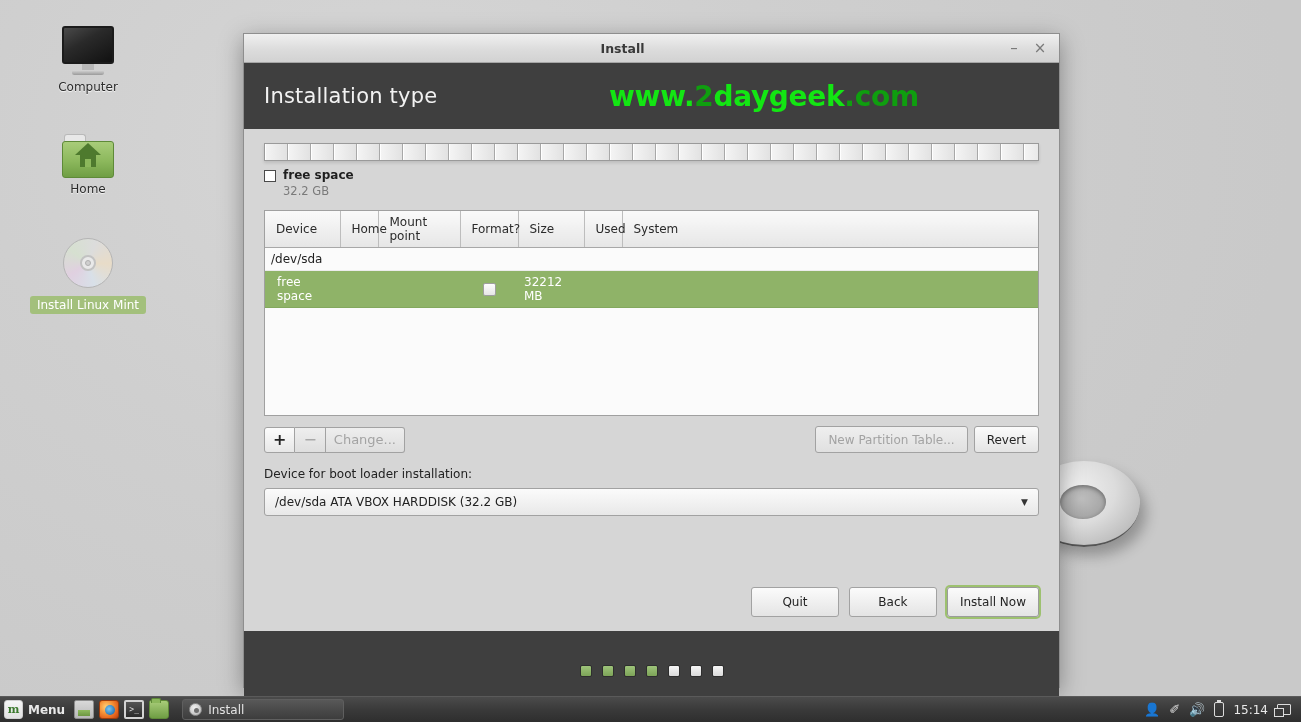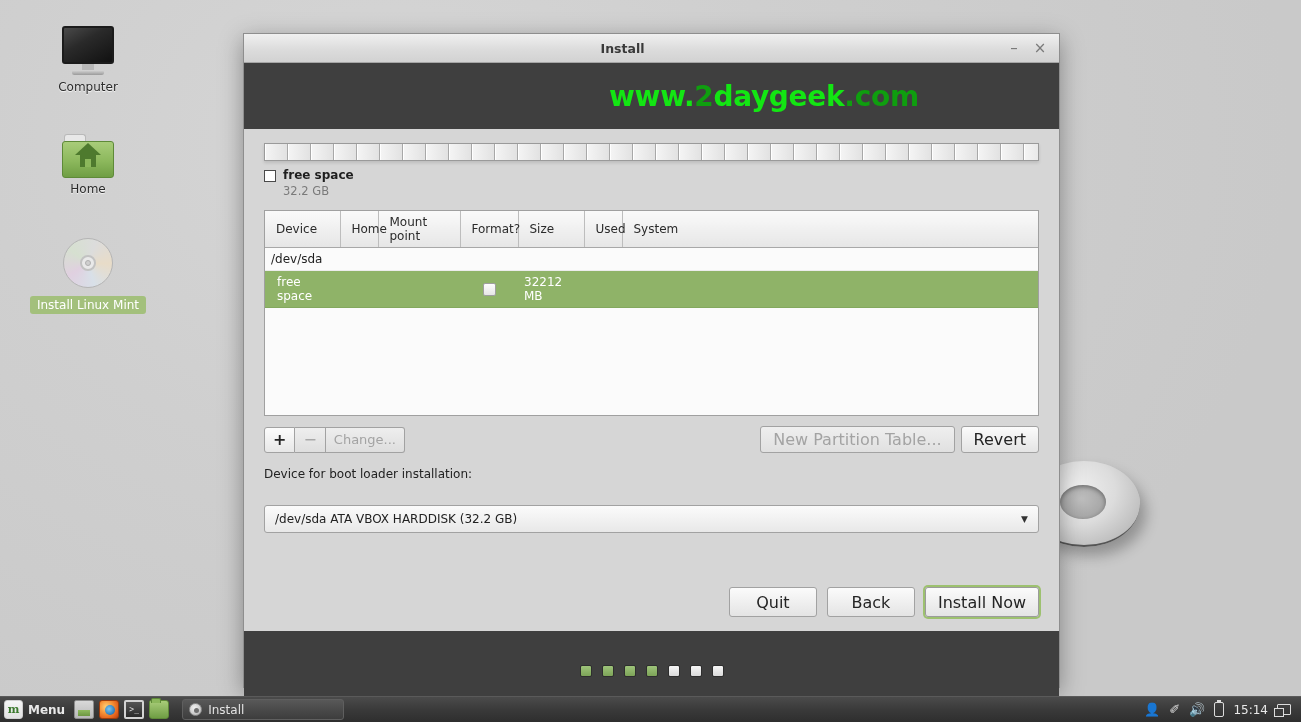--- a/index.html
+++ b/index.html
@@ -255,27 +255,27 @@
   }
   .gbtn.plus { font-size: 16px; font-weight: bold; line-height: 1; }
   .gbtn.minus { font-size: 16px; line-height: 1; }
 
   .rightbtns { display: flex; gap: 6px; }
   .btn {
     height: 27px; padding: 0 12px;
     display: flex; align-items: center; justify-content: center;
     background: linear-gradient(#fbfbfb,#e4e4e4);
     border: 1px solid #a2a2a2; border-radius: 3px;
-    font-size: 16px; color: #242424;
+    font-size: 12px; color: #242424;
   }
   .btn.disabled { color: #a3a3a3; background: linear-gradient(#efefef,#e0e0e0); }
 
   .bootlabel { margin-top: 14px; font-size: 12px; color: #222; }
   .combo {
-    margin-top: 24px;
+    margin-top: 7px;
     height: 28px;
     background: linear-gradient(#fbfbfb,#e8e8e8);
     border: 1px solid #a2a2a2; border-radius: 3px;
     display: flex; align-items: center;
     padding: 0 10px;
     font-size: 12px; color: #222;
     justify-content: space-between;
     gap: 44px;
   }
   .combo .arrow { font-size: 9px; color: #333; }
@@ -449,20 +449,21 @@
 
   <div id="win">
 
     <div id="titlebar">
       <div class="ttl">Install</div>
       <div class="winbtn">–</div>
       <div class="winbtn" style="margin-right:6px;">×</div>
     </div>
 
     <div id="header">
+      <div class="htitle">Installation type</div>
       <div class="watermark">
         <span>www.</span><span class="dim">2</span><span>daygeek</span><span class="dim">.com</span>
       </div>
     </div>
 
     <div id="body">
 
       <div class="partbar"></div>
 
       <div class="legend">

